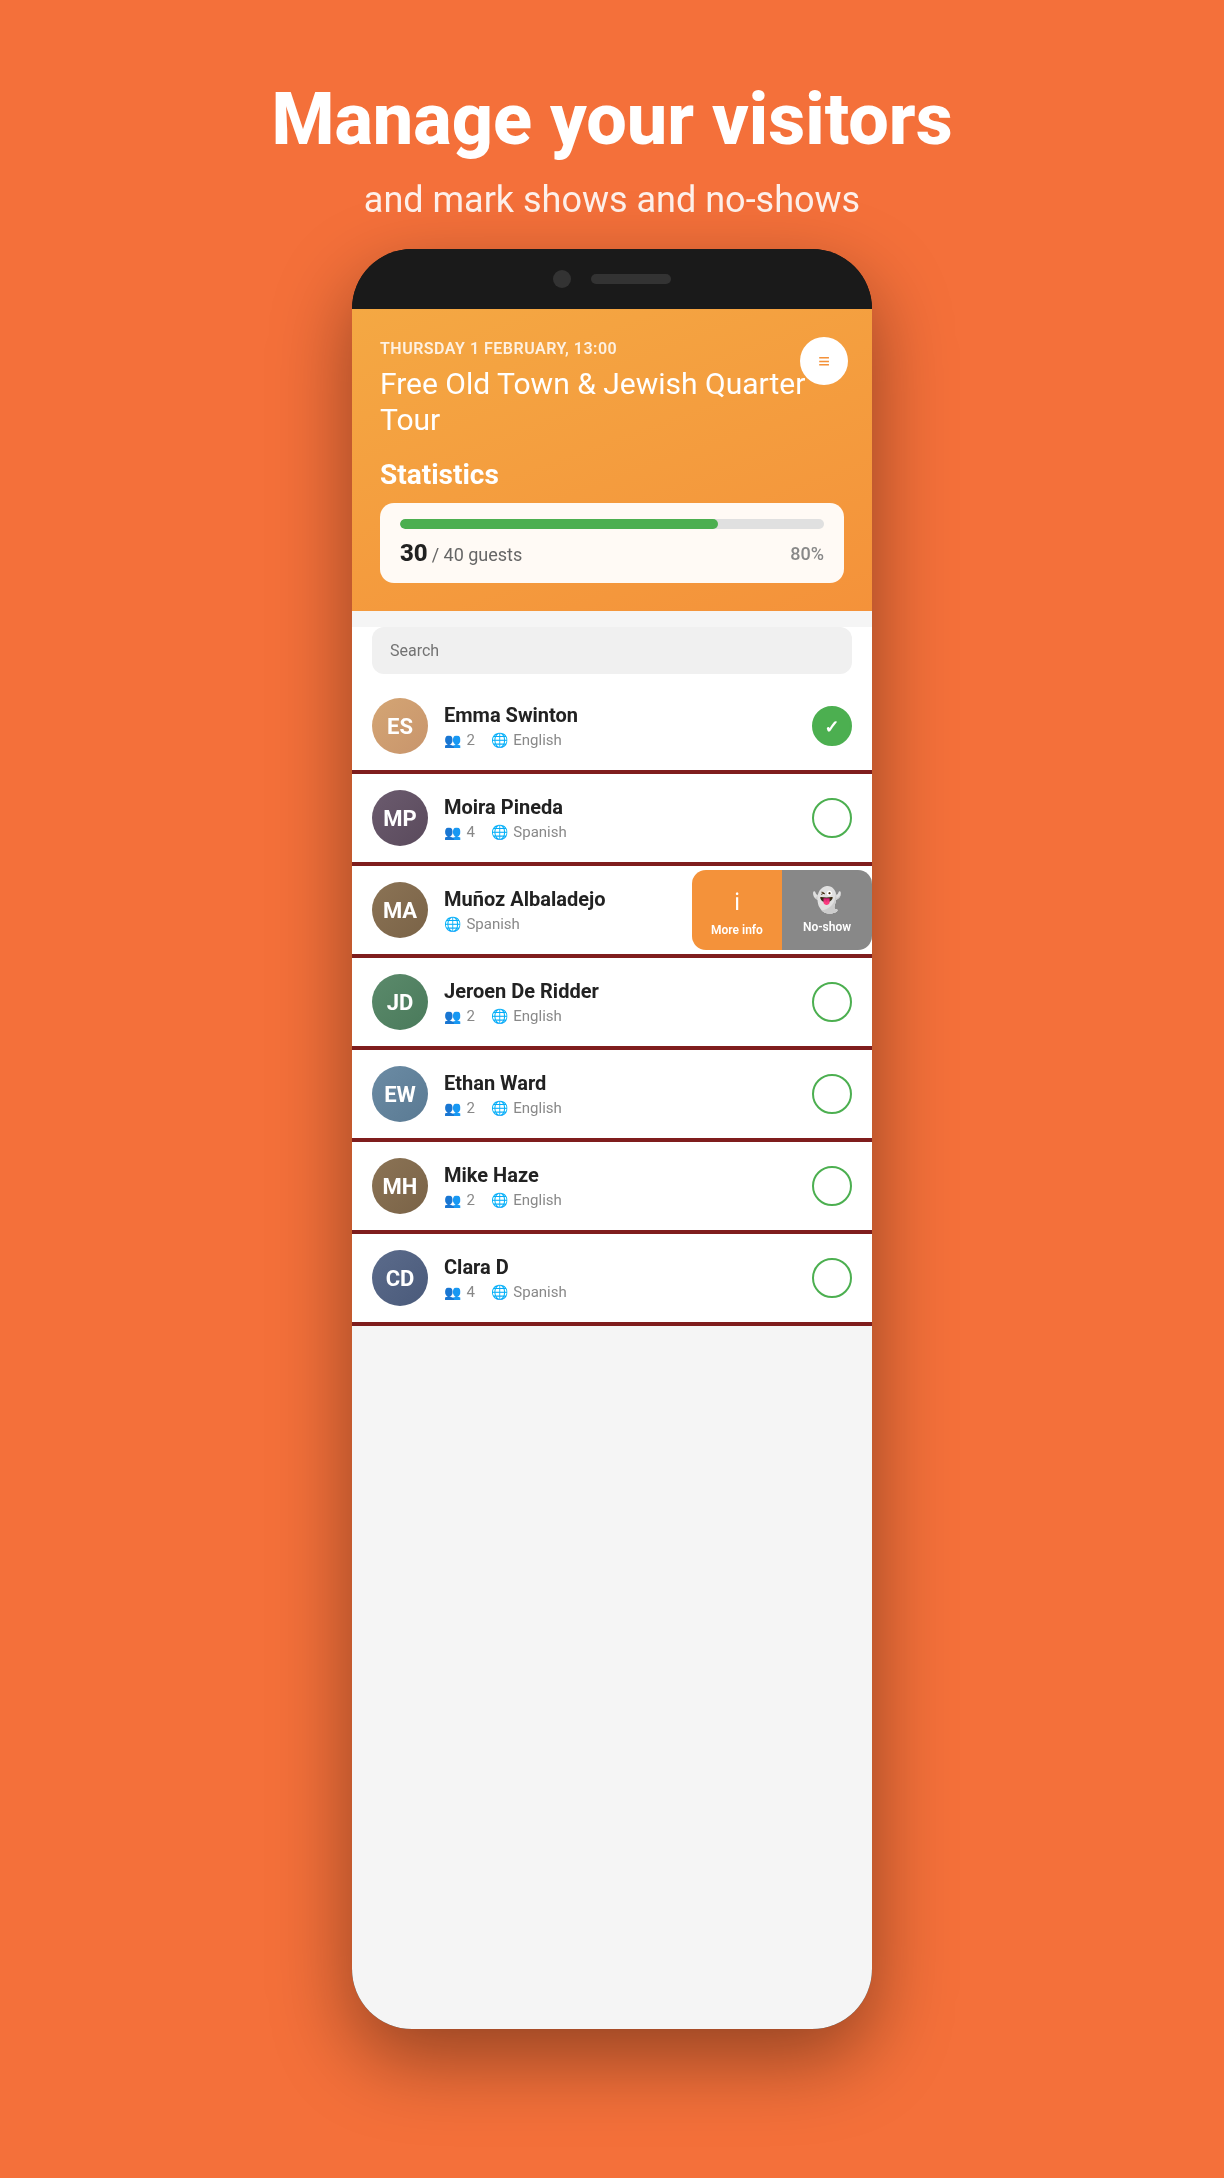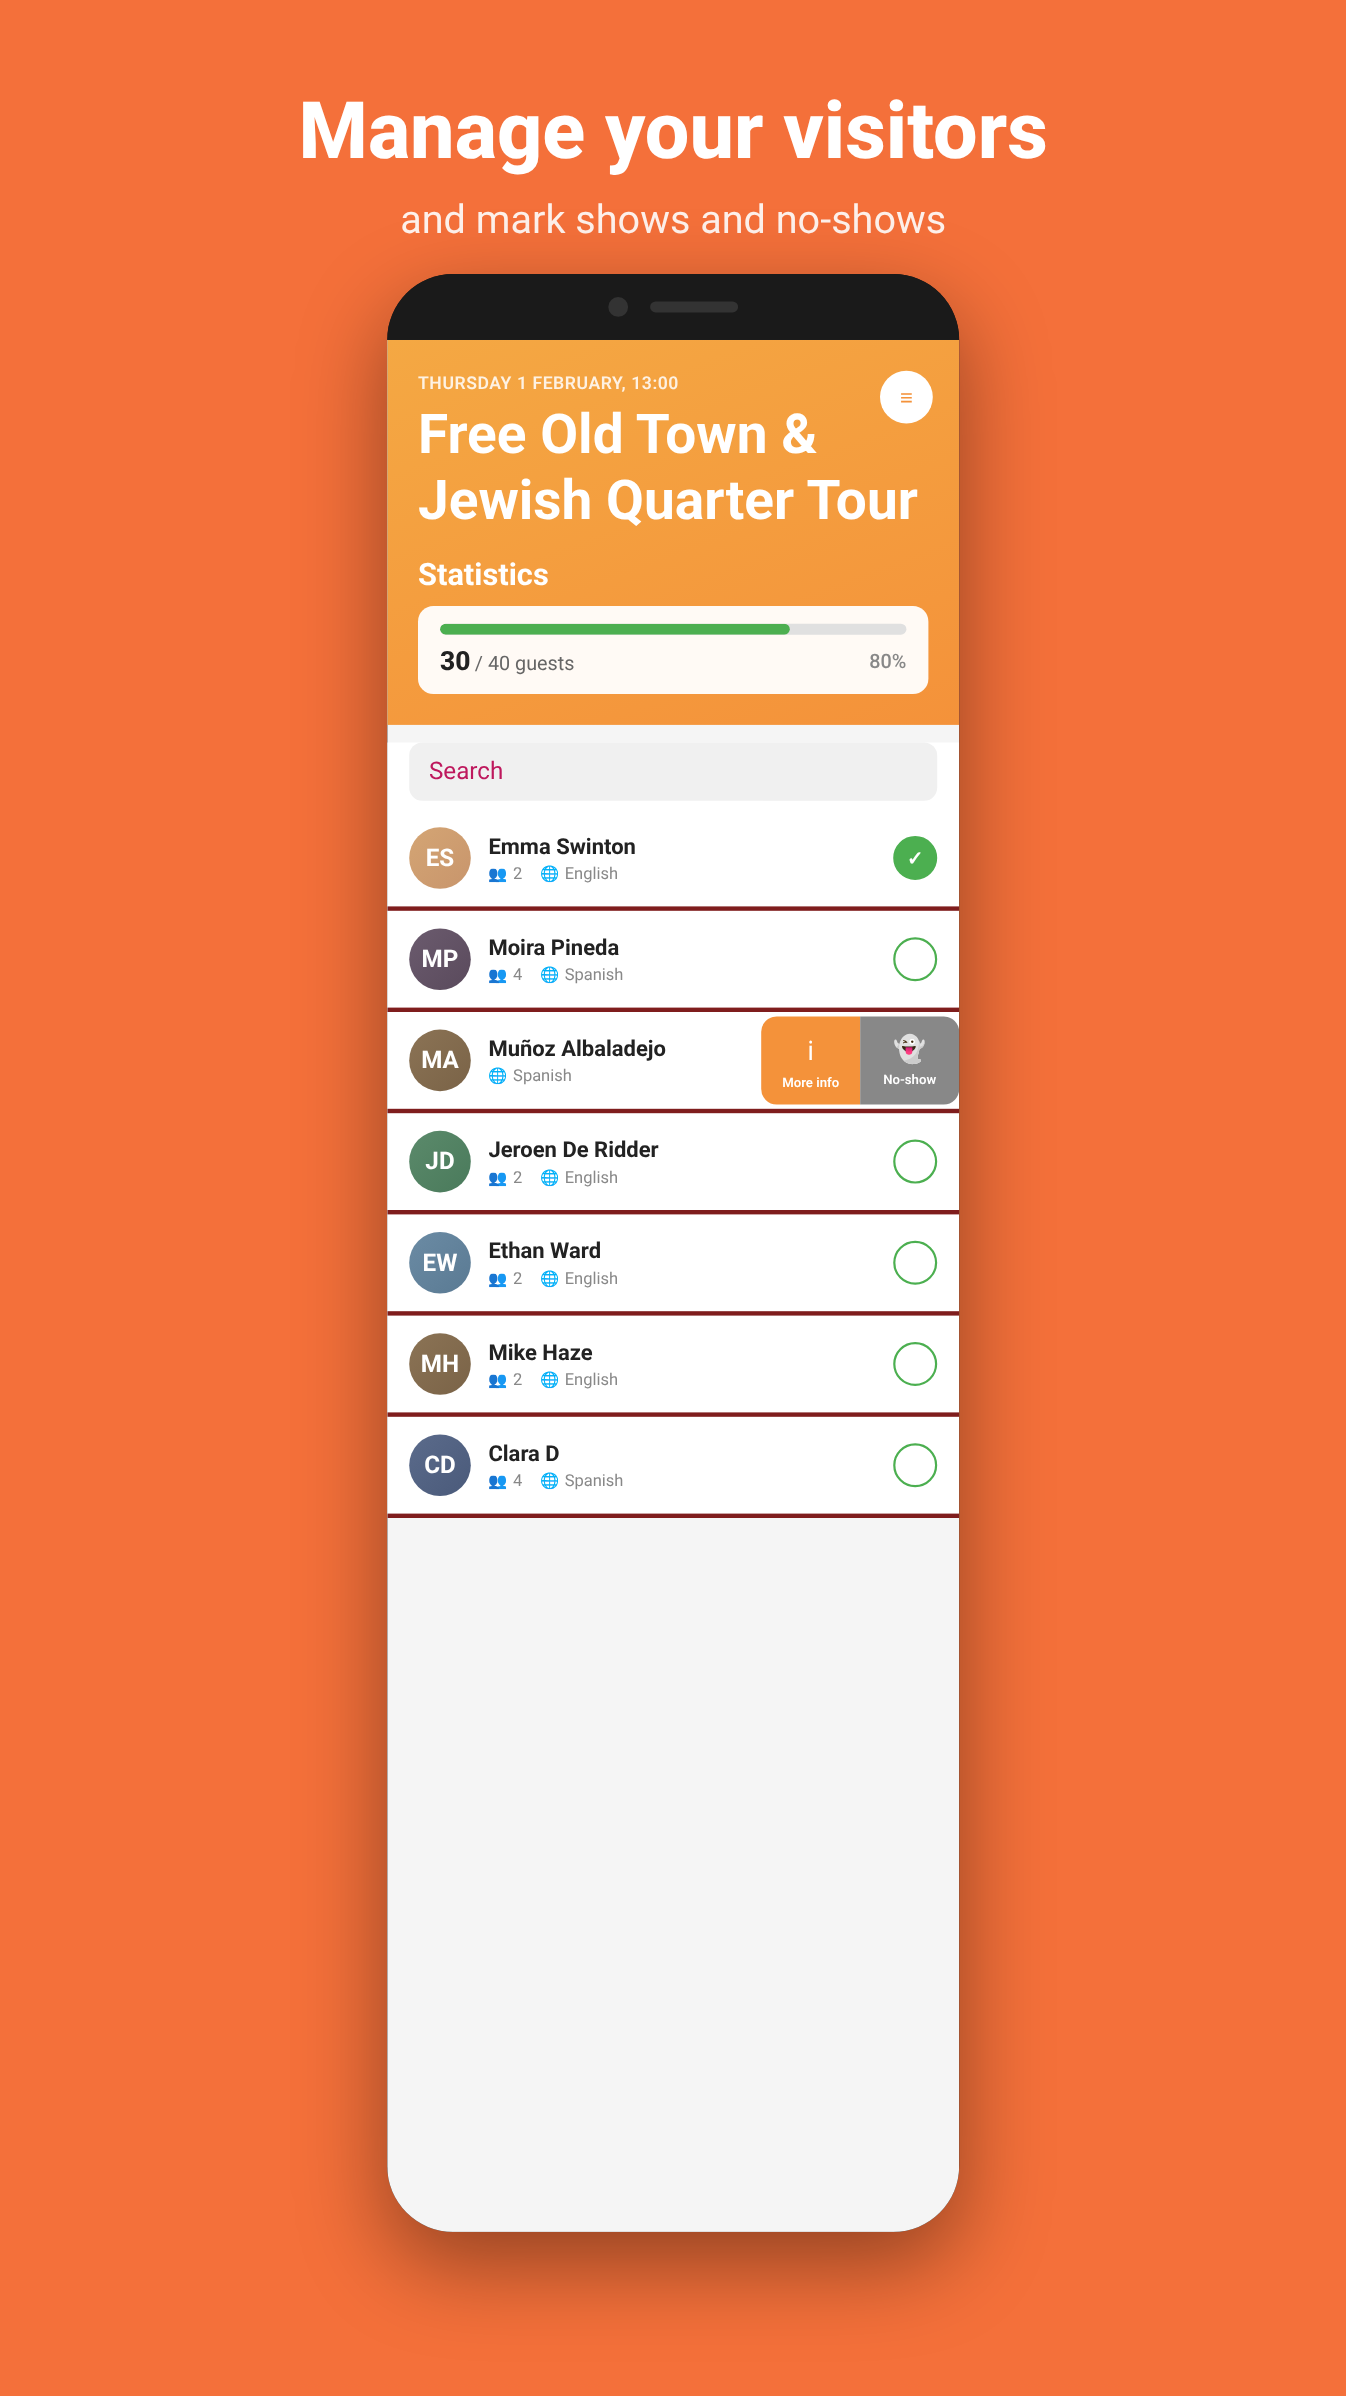--- a/index.html
+++ b/index.html
@@ -93,22 +93,22 @@
     .event-date {
       color: rgba(255,255,255,0.85);
       font-size: 16px;
       font-weight: 600;
       letter-spacing: 0.5px;
       text-transform: uppercase;
     }
 
     .event-title {
       color: #fff;
-      font-size: 50px;
-      font-weight: 700;
+      font-size: 30px;
+      font-weight: 400;
       line-height: 1.2;
       margin-top: 8px;
     }
 
     .settings-btn {
       position: absolute;
       top: 28px;
       right: 24px;
       width: 48px;
       height: 48px;
@@ -192,22 +192,22 @@
     .search-bar {
       margin: 16px 20px 8px 20px;
       background: #f0f0f0;
       border-radius: 12px;
       padding: 14px 18px;
       display: flex;
       align-items: center;
     }
 
     .search-input-text {
-      color: #be185d;
-      font-size: 22px;
+      color: #737373;
+      font-size: 16px;
     }
 
     
     .visitor-list {
       padding: 0 0;
     }
 
     .visitor-item {
       display: flex;
       align-items: center;

